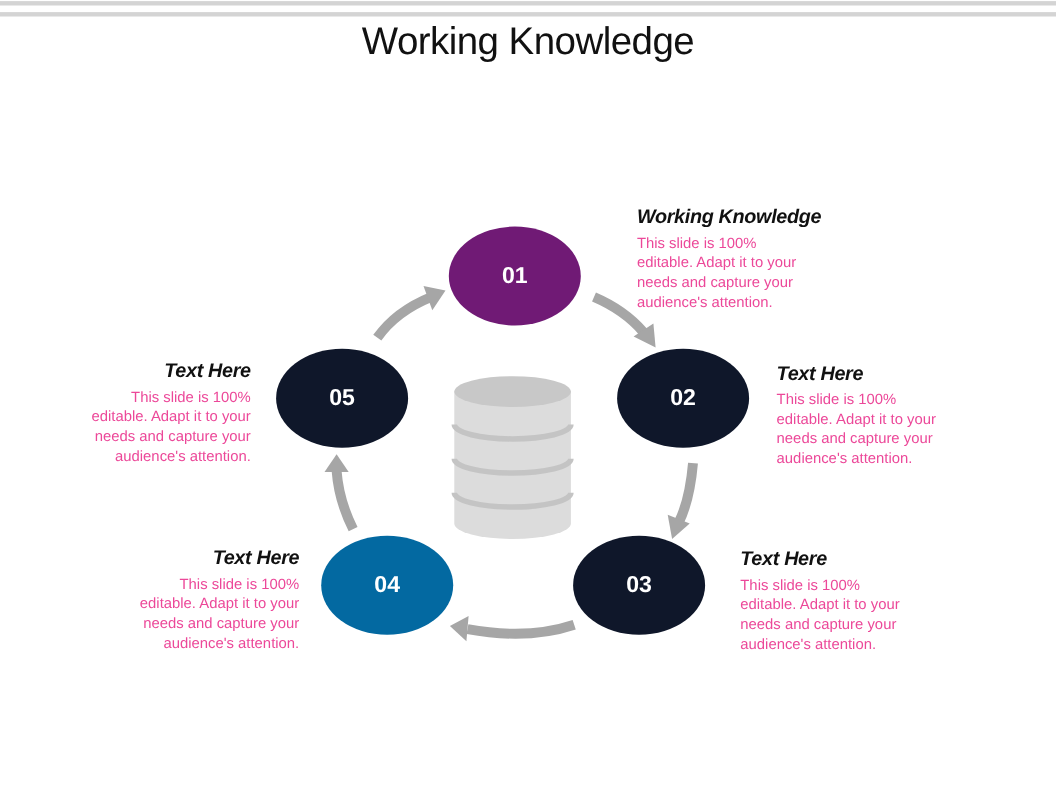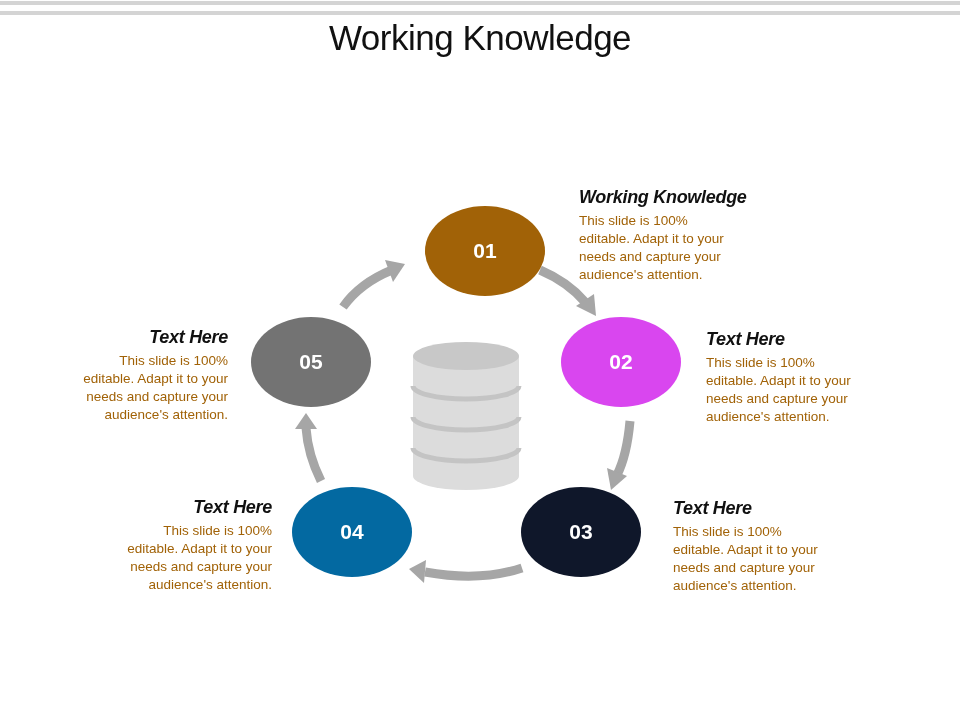--- a/index.html
+++ b/index.html
@@ -4,21 +4,21 @@
 <style>
   html, body { margin:0; padding:0; }
   body { width:960px; height:720px; background:#ffffff; position:relative; overflow:hidden; font-family:"Liberation Sans", sans-serif; }
   .topline1 { position:absolute; left:0; top:1px; width:960px; height:4px; background:#d4d4d4; }
   .topline2 { position:absolute; left:0; top:11px; width:960px; height:4px; background:#d4d4d4; }
   .title { position:absolute; left:0; top:18px; width:960px; text-align:center; font-size:35px; color:#111; letter-spacing:-0.5px; font-family:"Liberation Sans", sans-serif; }
   svg.diagram { position:absolute; left:0; top:0; width:960px; height:720px; }
   .node { position:absolute; width:120px; height:90px; border-radius:50%; display:flex; align-items:center; justify-content:center; color:#ffffff; font-weight:bold; font-size:21px; font-family:"Liberation Sans", sans-serif; }
   .tb { position:absolute; width:190px; font-family:"Liberation Sans", sans-serif; }
   .tb .h { font-weight:bold; font-style:italic; font-size:18px; color:#111; margin-bottom:4px; letter-spacing:-0.3px; }
-  .tb .p { font-size:13.5px; color:#a16207; line-height:18px; }
+  .tb .p { font-size:13.5px; color:#ec4899; line-height:18px; }
   .tb.right { text-align:right; }
 </style>
 </head>
 <body>
 
 <div class="topline1"></div>
 <div class="topline2"></div>
 
 <div class="title">Working Knowledge</div>
 
@@ -51,33 +51,33 @@
     <path d="M522,568 Q480,582 425,572" fill="none" stroke="#a6a6a6" stroke-width="9"></path>
     <polygon points="409,569 426,560 424,583" fill="#a6a6a6"></polygon>
   </g>
 
   <g>
     <path d="M321,481 Q308,455 306,428" fill="none" stroke="#a6a6a6" stroke-width="9"></path>
     <polygon points="306,413 295,429 317,429" fill="#a6a6a6"></polygon>
   </g>
 </svg>
 
-<div class="node" style="left:425px; top:206px; background:#a16207;">
+<div class="node" style="left:408px; top:206px; background:#701a75;">
   <span>01</span>
 </div>
-<div class="node" style="left:561px; top:317px; background:#d946ef;">
+<div class="node" style="left:561px; top:317px; background:#0f172a;">
   <span>02</span>
 </div>
 <div class="node" style="left:521px; top:487px; background:#0f172a;">
   <span>03</span>
 </div>
 <div class="node" style="left:292px; top:487px; background:#0369a1;">
   <span>04</span>
 </div>
-<div class="node" style="left:251px; top:317px; background:#737373;">
+<div class="node" style="left:251px; top:317px; background:#0f172a;">
   <span>05</span>
 </div>
 
 <div class="tb" style="left:579px; top:187px;">
   <div class="h">Working Knowledge</div>
   <div class="p">
     <div>This slide is 100%</div>
     <div>editable. Adapt it to your</div>
     <div>needs and capture your</div>
     <div>audience's attention.</div>

